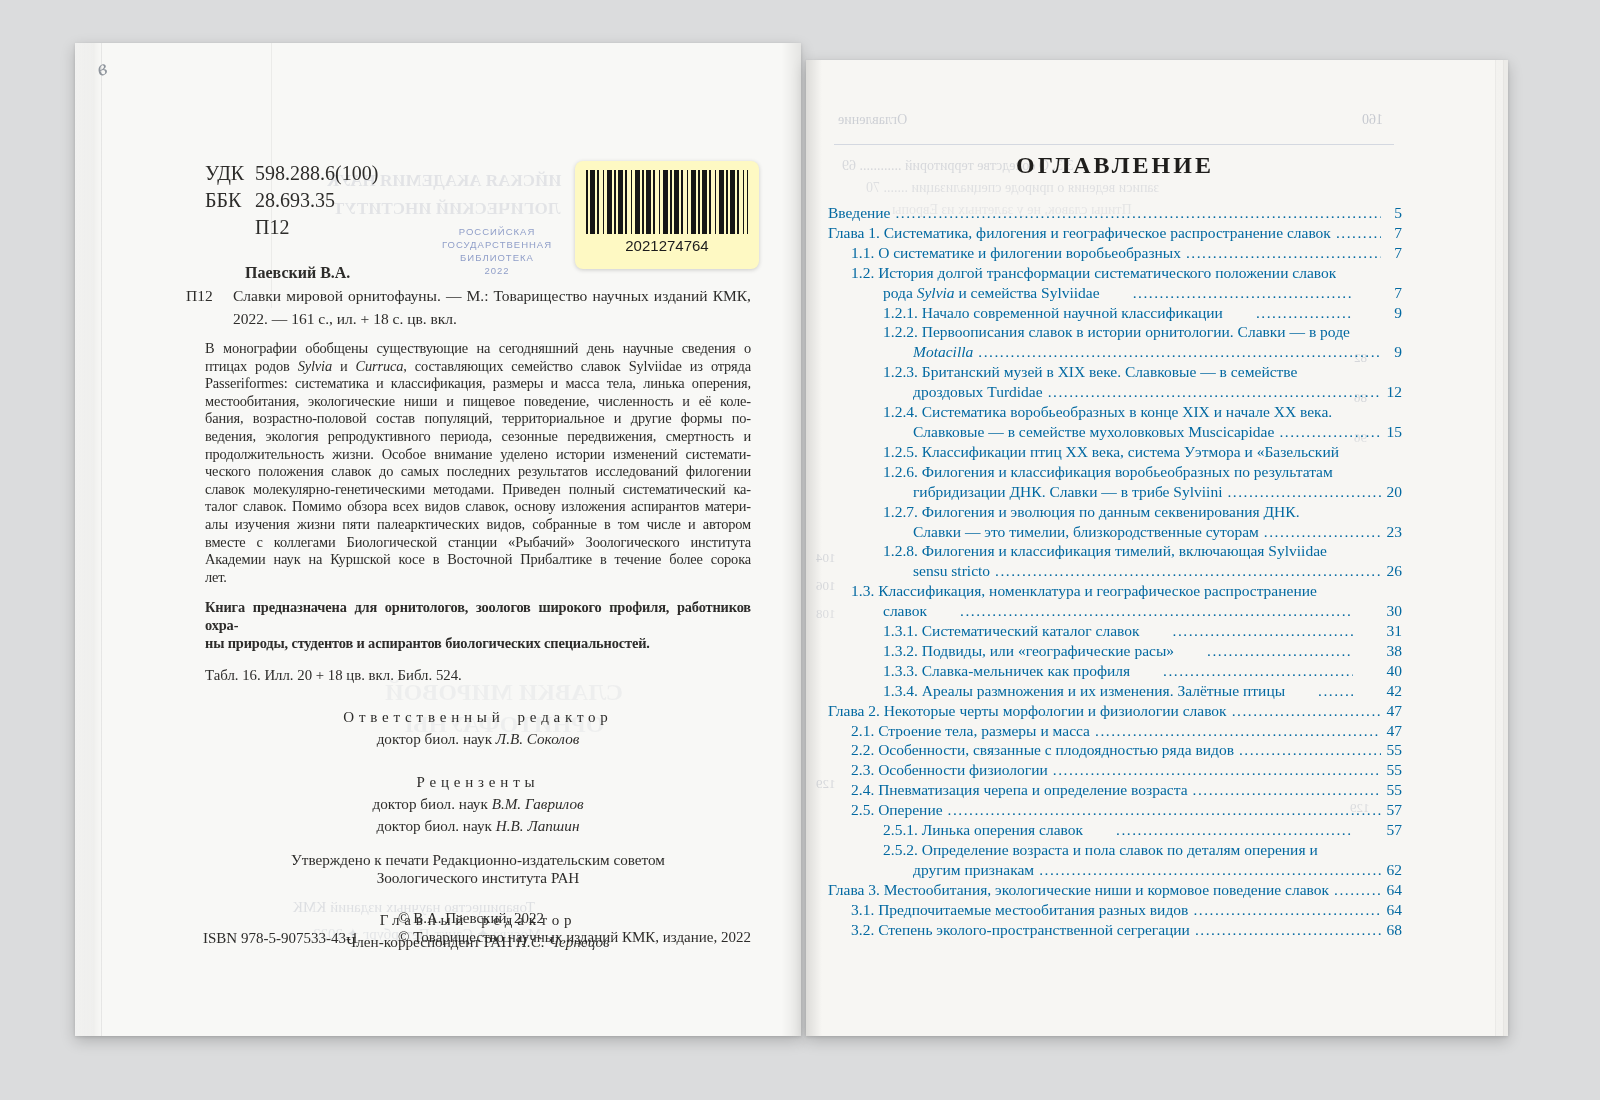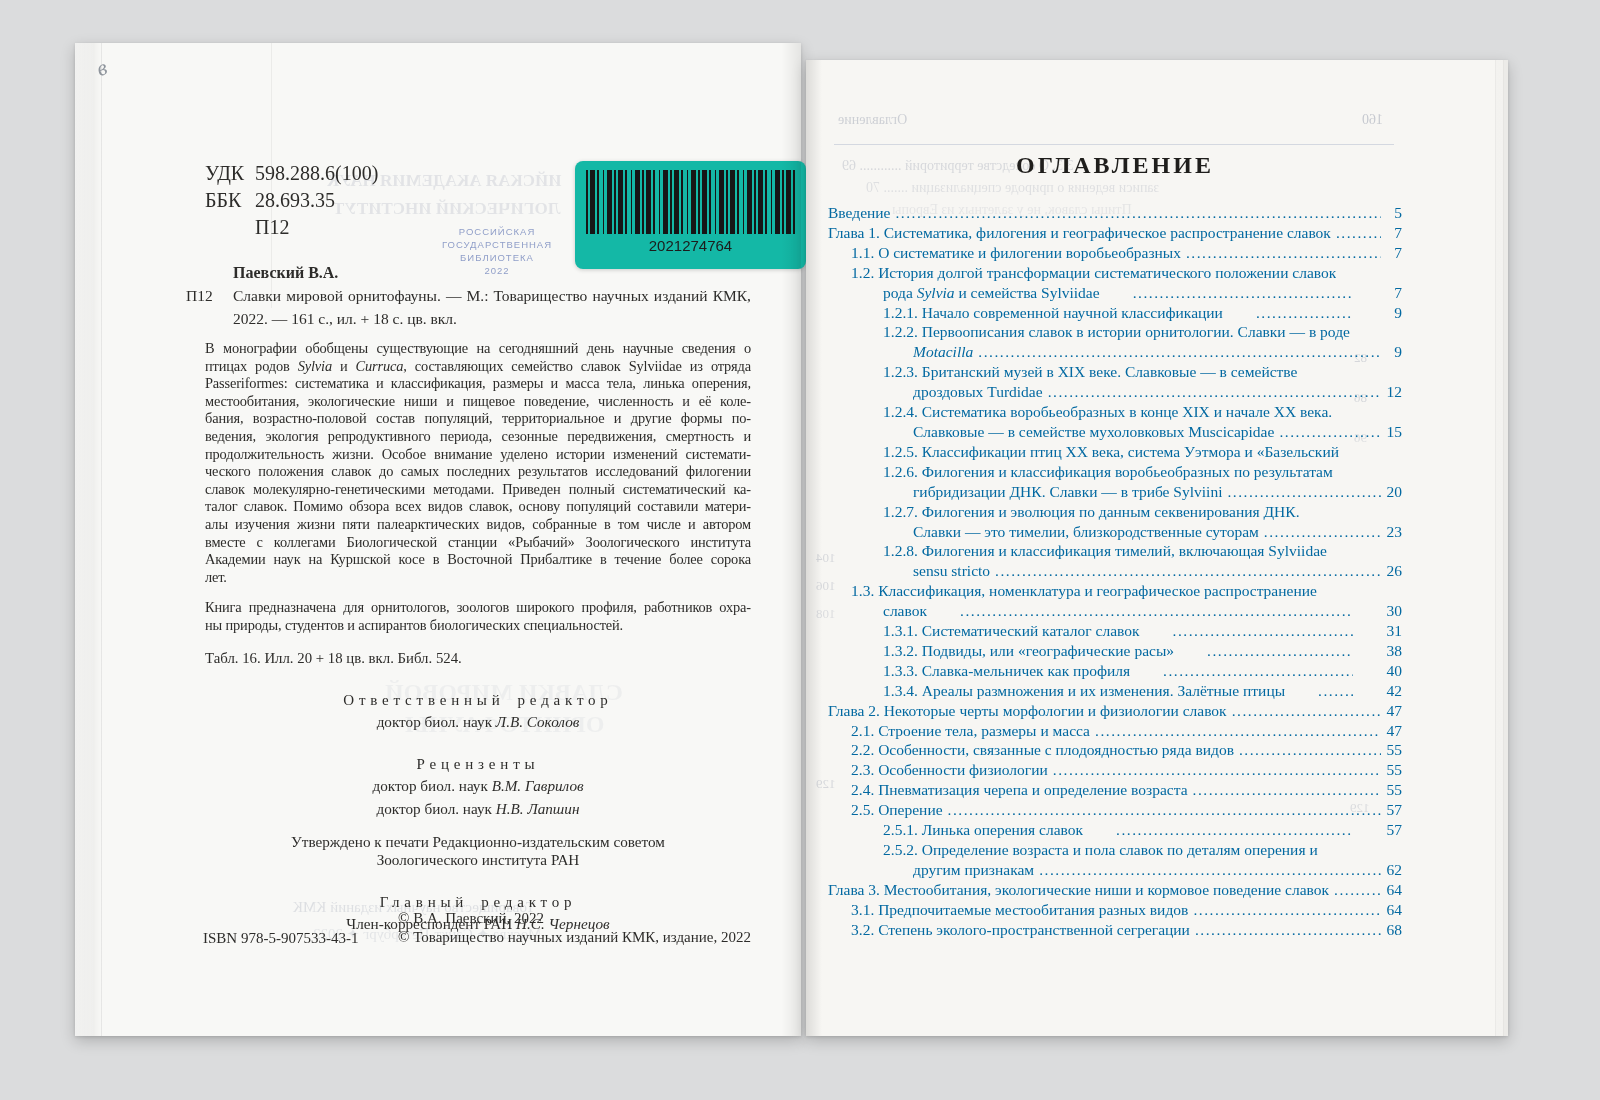--- a/index.html
+++ b/index.html
@@ -34,37 +34,37 @@
   
   .lp-content{position:relative;height:100%;padding:117px 50px 0 130px;box-sizing:border-box;}
   .udc{font-size:20px;line-height:27px;}
   .udc-label{display:inline-block;width:36px;margin-right:14px;}
   .udc-code{margin-left:50px;}
 
   .stamp{position:absolute;left:352px;top:182px;width:140px;text-align:center;
     font-family:"Liberation Sans","DejaVu Sans",sans-serif;font-size:9.5px;line-height:13px;
     letter-spacing:1px;color:#8595c4;opacity:.9;}
   .barcode-card{position:absolute;left:500px;top:118px;width:184px;height:108px;
-    background:#14b8a6;border-radius:8px;box-shadow:0 1px 4px rgba(0,0,0,.18);padding-left:47px;}
+    background:#fef9c3;border-radius:8px;box-shadow:0 1px 4px rgba(0,0,0,.18);}
   .barcode-bars{position:absolute;left:11px;top:9px;right:11px;height:64px;
     background:repeating-linear-gradient(90deg,
       #161616 0 2px,transparent 2px 4px,#161616 4px 9px,transparent 9px 11px,
       #161616 11px 13px,transparent 13px 17px,#161616 17px 18px,transparent 18px 21px,
       #161616 21px 26px,transparent 26px 28px);}
   .barcode-num{position:absolute;left:0;right:0;top:76px;text-align:center;
     font-family:"Liberation Sans","DejaVu Sans",sans-serif;font-size:15px;color:#1c1c1c;}
 
   .author-block{margin-top:20px;margin-left:28px;position:relative;font-size:15.5px;line-height:23px;}
-  .author-name{font-weight:bold;font-size:16px;}
+  .author-name{font-weight:bold;font-size:16px;margin-left:12px;}
   .plabel{position:absolute;left:-47px;top:23px;font-size:15.5px;}
   .just{text-align:justify;text-align-last:justify;}
 
   .annotation{margin-top:10px;font-size:14.4px;line-height:17.6px;letter-spacing:-0.15px;}
   .ann-line{min-height:17.6px;}
-  .audience{margin-top:13px;font-size:14.4px;line-height:17.6px;letter-spacing:-0.15px;}
+  .audience{margin-top:13px;font-size:14.4px;line-height:17.6px;letter-spacing:-0.15px;font-weight:bold;}
   .stats{margin-top:15px;font-size:14.8px;}
 
   .c-head{margin-top:25px;text-align:center;font-size:15px;letter-spacing:.32em;word-spacing:.3em;}
   .c-line{text-align:center;font-size:15.2px;line-height:19.5px;margin-top:3px;}
   .approval{margin-top:15px;text-align:center;font-size:15.2px;line-height:18px;}
   .it{font-style:italic;}
 
   .lp-bottom{position:absolute;left:128px;right:50px;top:866px;display:flex;
     justify-content:space-between;align-items:flex-end;font-size:15px;}
   .copyrights{line-height:19px;}
@@ -133,21 +133,21 @@
       <div class="annotation">
           <div class="ann-line just"><span>В монографии обобщены существующие на сегодняшний день научные сведения о</span></div>
           <div class="ann-line just"><span>птицах родов </span><span class="it">Sylvia</span><span> и </span><span class="it">Curruca</span><span>, составляющих семейство славок Sylviidae из отряда</span></div>
           <div class="ann-line just"><span>Passeriformes: систематика и классификация, размеры и масса тела, линька оперения,</span></div>
           <div class="ann-line just"><span>местообитания, экологические ниши и пищевое поведение, численность и её коле-</span></div>
           <div class="ann-line just"><span>бания, возрастно-половой состав популяций, территориальное и другие формы по-</span></div>
           <div class="ann-line just"><span>ведения, экология репродуктивного периода, сезонные передвижения, смертность и</span></div>
           <div class="ann-line just"><span>продолжительность жизни. Особое внимание уделено истории изменений системати-</span></div>
           <div class="ann-line just"><span>ческого положения славок до самых последних результатов исследований филогении</span></div>
           <div class="ann-line just"><span>славок молекулярно-генетическими методами. Приведен полный систематический ка-</span></div>
-          <div class="ann-line just"><span>талог славок. Помимо обзора всех видов славок, основу популяций составили матери-</span></div>
+          <div class="ann-line just"><span>талог славок. Помимо обзора всех видов славок, основу изложения аспирантов матери-</span></div>
           <div class="ann-line just"><span>алы изучения жизни пяти палеарктических видов, собранные в том числе и автором</span></div>
           <div class="ann-line just"><span>вместе с коллегами Биологической станции «Рыбачий» Зоологического института</span></div>
           <div class="ann-line just"><span>Академии наук на Куршской косе в Восточной Прибалтике в течение более сорока</span></div>
           <div class="ann-line"><span>лет.</span></div>
         </div>
 
       <div class="audience">
         <div class="just">Книга предназначена для орнитологов, зоологов широкого профиля, работников охра-</div>
         <div>ны природы, студентов и аспирантов биологических специальностей.</div>
       </div>

